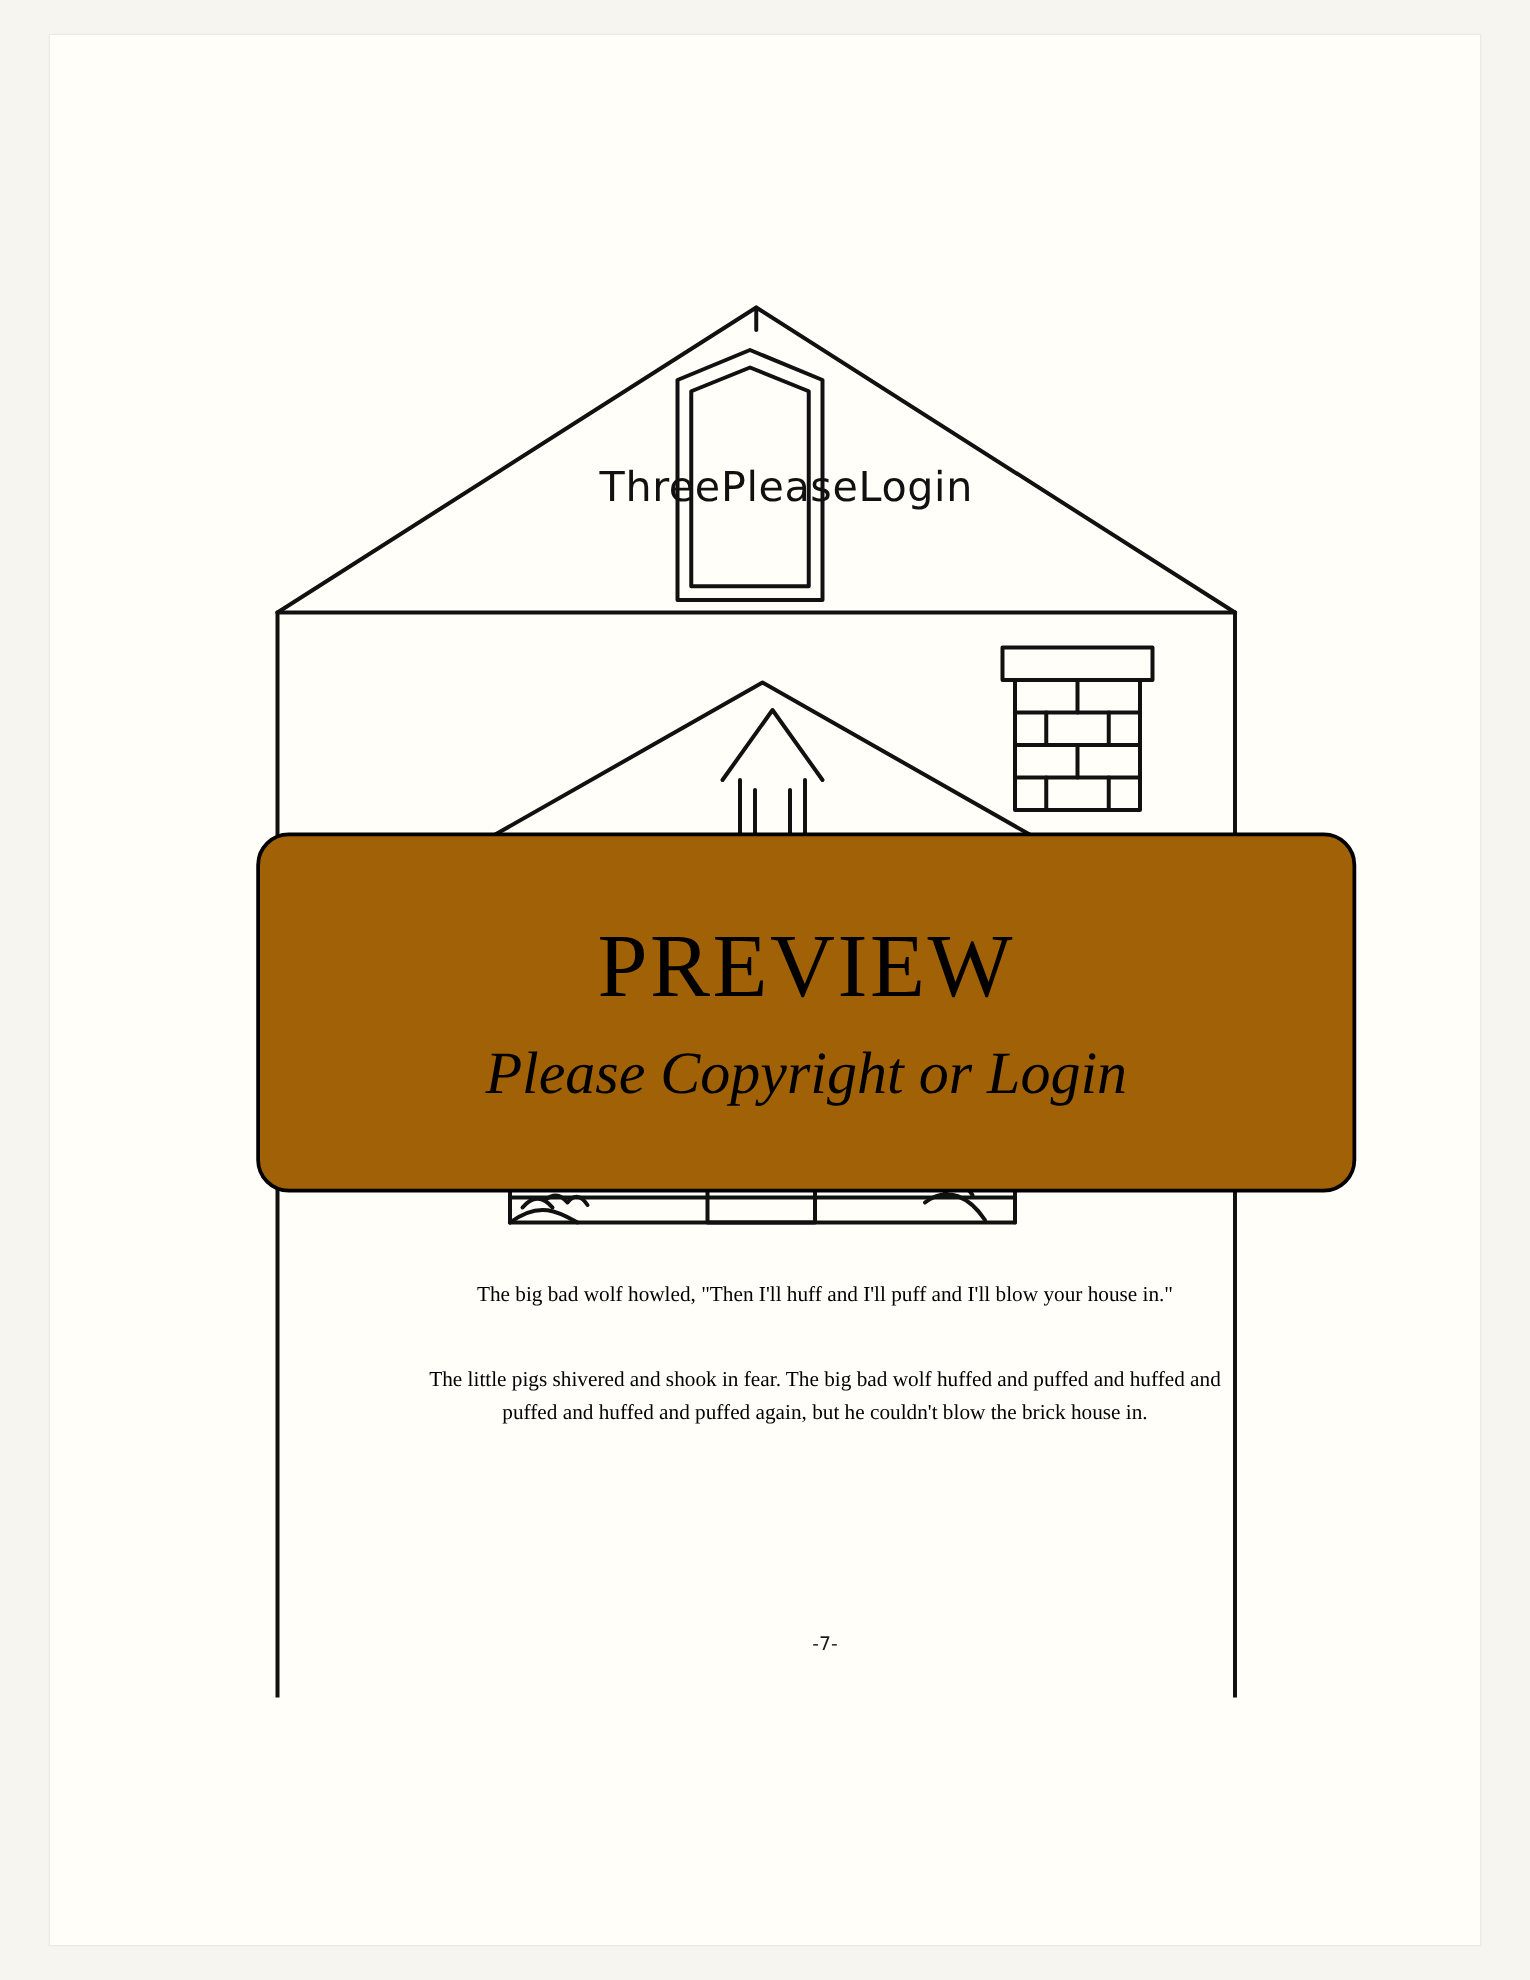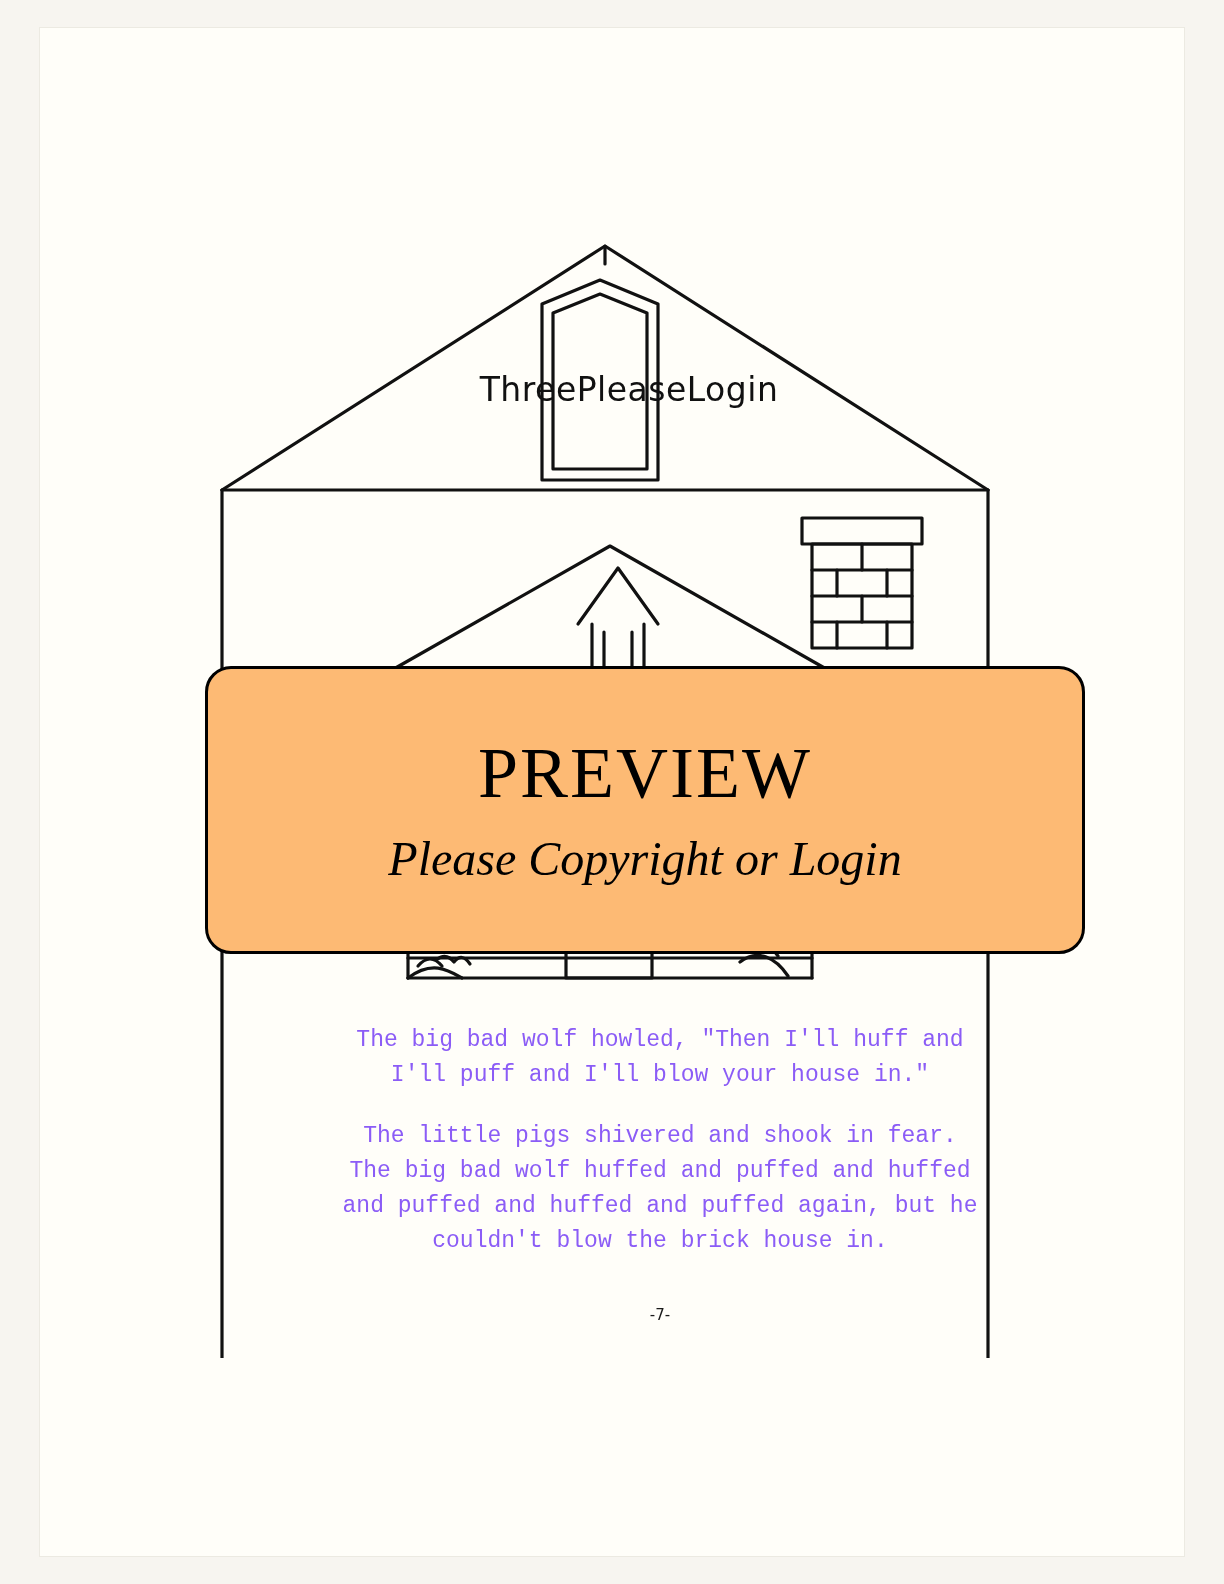--- a/index.html
+++ b/index.html
@@ -59,30 +59,30 @@
     letter-spacing: 0.5px;
   }
 
   
   #story {
     position: absolute;
     left: 300px;
     top: 995px;
     width: 640px;
     text-align: center;
-    font-family: Liberation Mono, monospace;
-    font-size: 23px;
+    font-family: Liberation Serif, serif;
+    font-size: 17px;
     line-height: 1.52;
-    color: #8b5cf6;
+    color: #000000;
   }
   #story p {
     margin: 0;
   }
   #story p + p {
-    margin-top: 26px;
+    margin-top: 42px;
   }
 
   
   #page-footer {
     position: absolute;
     left: 300px;
     top: 1278px;
     width: 640px;
     text-align: center;
     font-family: "DejaVu Sans", sans-serif;
@@ -97,21 +97,21 @@
     line-height: 1.25;
   }
 
   
   #preview-banner {
     position: absolute;
     left: 165px;
     top: 638px;
     width: 880px;
     height: 288px;
-    background: #fdba74;
+    background: #a16207;
     border: 3px solid #000;
     border-radius: 26px;
     display: flex;
     flex-direction: column;
     align-items: center;
     justify-content: center;
     box-sizing: border-box;
   }
   #preview-banner .preview-title {
     font-family: "Liberation Serif", serif;

